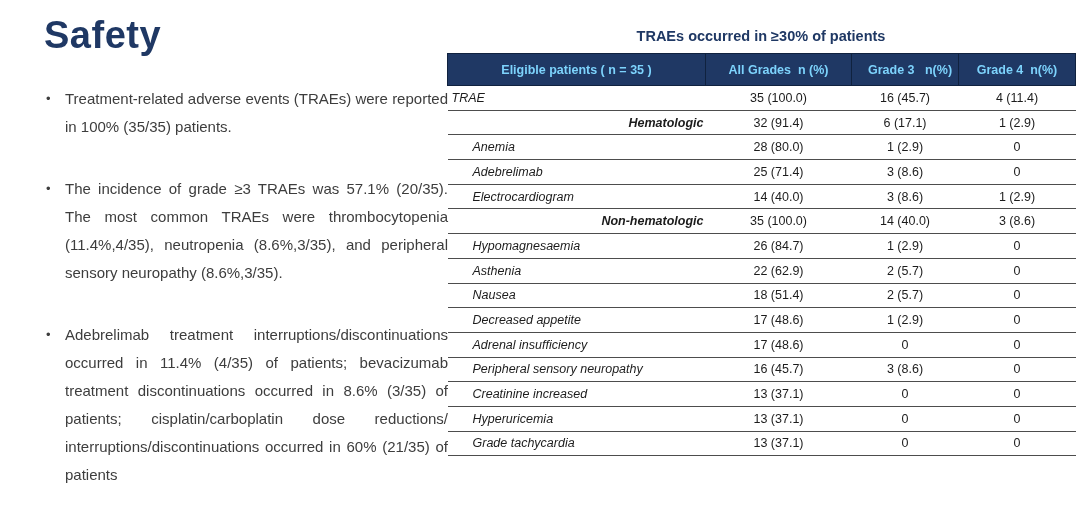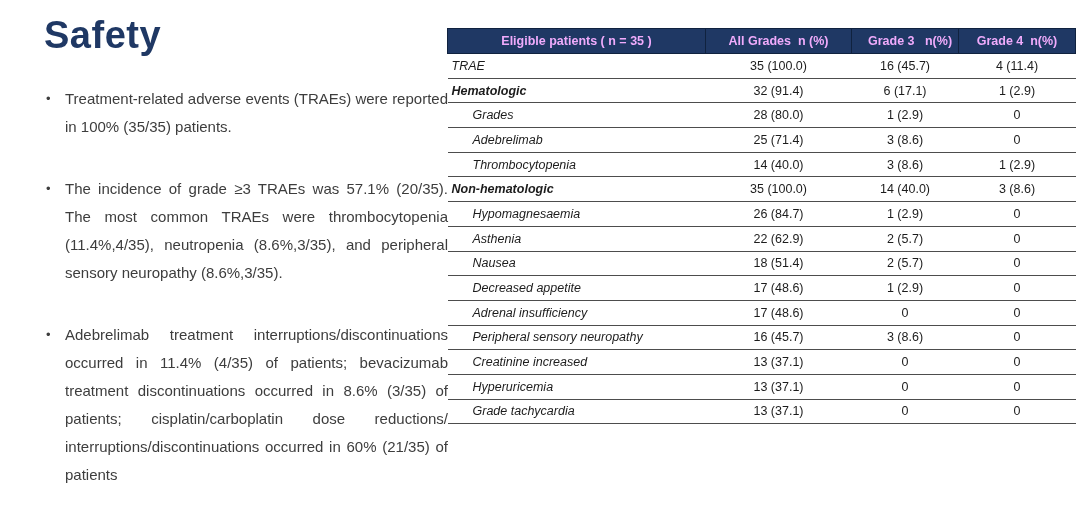--- a/index.html
+++ b/index.html
@@ -65,24 +65,24 @@
     width: 100%;
     border-collapse: collapse;
     table-layout: fixed;
   }
   table.traes col.c1 { width: 258px; }
   table.traes col.c2 { width: 146px; }
   table.traes col.c3 { width: 107px; }
   table.traes col.c4 { width: 117px; }
   table.traes th {
     background: var(--navy);
-    color: #f0abfc;
+    color: #7dd3fc;
     font-size: 12.5px;
     font-weight: bold;
-    height: 25px;
+    height: 32px;
     text-align: center;
     white-space: pre;
     border: 1px solid #10223f;
     padding: 0 16px;
     overflow: hidden;
   }
   table.traes td {
     height: 24.7px;
     font-size: 12.5px;
     color: #1c1c1c;
@@ -96,20 +96,21 @@
   table.traes td:first-child {
     text-align: left;
     padding-left: 4px;
     font-style: italic;
   }
   table.traes tr.row-sub td:first-child {
     padding-left: 25px;
   }
   table.traes tr.row-section td:first-child {
     font-weight: bold;
+    text-align: right;
   }
 </style>
 </head>
 <body>
 
 <div class="slide">
 
   <div class="left-panel">
     <h1 class="slide-title">Safety</h1>
     <ul class="bullet-list">
@@ -122,20 +123,21 @@
         <span>The incidence of grade ≥3 TRAEs was 57.1% (20/35). The most common TRAEs were thrombocytopenia (11.4%,4/35), neutropenia (8.6%,3/35), and peripheral sensory neuropathy (8.6%,3/35).</span>
       </li>
       <li class="bullet-item">
         <span class="bullet-marker">•</span>
         <span>Adebrelimab treatment interruptions/discontinuations occurred in 11.4% (4/35) of patients; bevacizumab treatment discontinuations occurred in 8.6% (3/35) of patients; cisplatin/carboplatin dose reductions/ interruptions/discontinuations occurred in 60% (21/35) of patients</span>
       </li>
     </ul>
   </div>
 
   <div class="table-panel">
+    <div class="table-title">TRAEs occurred in ≥30% of patients</div>
     <table class="traes">
       <colgroup>
         <col class="c1">
           <col class="c2">
           <col class="c3">
           <col class="c4">
       </colgroup>
       <thead>
         <tr>
           <th>Eligible patients ( n = 35 )</th>
@@ -151,33 +153,33 @@
             <td>16 (45.7)</td>
             <td>4 (11.4)</td>
           </tr>
           <tr class="row-section">
             <td>Hematologic</td>
             <td>32 (91.4)</td>
             <td>6 (17.1)</td>
             <td>1 (2.9)</td>
           </tr>
           <tr class="row-sub">
-            <td>Grades</td>
+            <td>Anemia</td>
             <td>28 (80.0)</td>
             <td>1 (2.9)</td>
             <td>0</td>
           </tr>
           <tr class="row-sub">
             <td>Adebrelimab</td>
             <td>25 (71.4)</td>
             <td>3 (8.6)</td>
             <td>0</td>
           </tr>
           <tr class="row-sub">
-            <td>Thrombocytopenia</td>
+            <td>Electrocardiogram</td>
             <td>14 (40.0)</td>
             <td>3 (8.6)</td>
             <td>1 (2.9)</td>
           </tr>
           <tr class="row-section">
             <td>Non-hematologic</td>
             <td>35 (100.0)</td>
             <td>14 (40.0)</td>
             <td>3 (8.6)</td>
           </tr>

